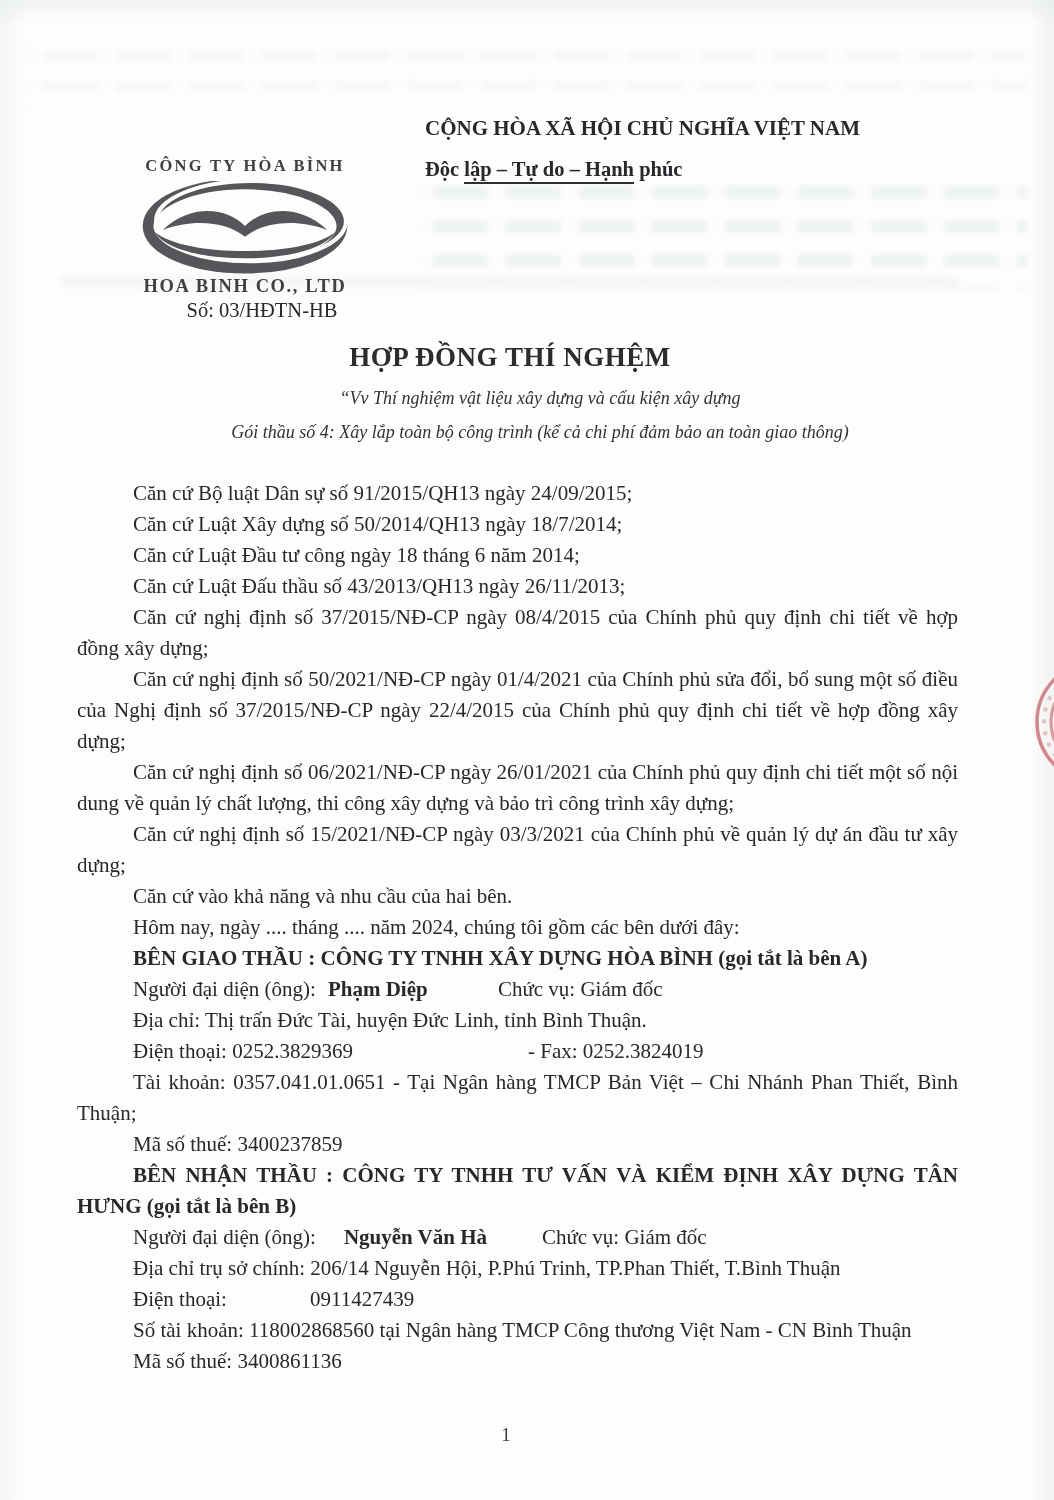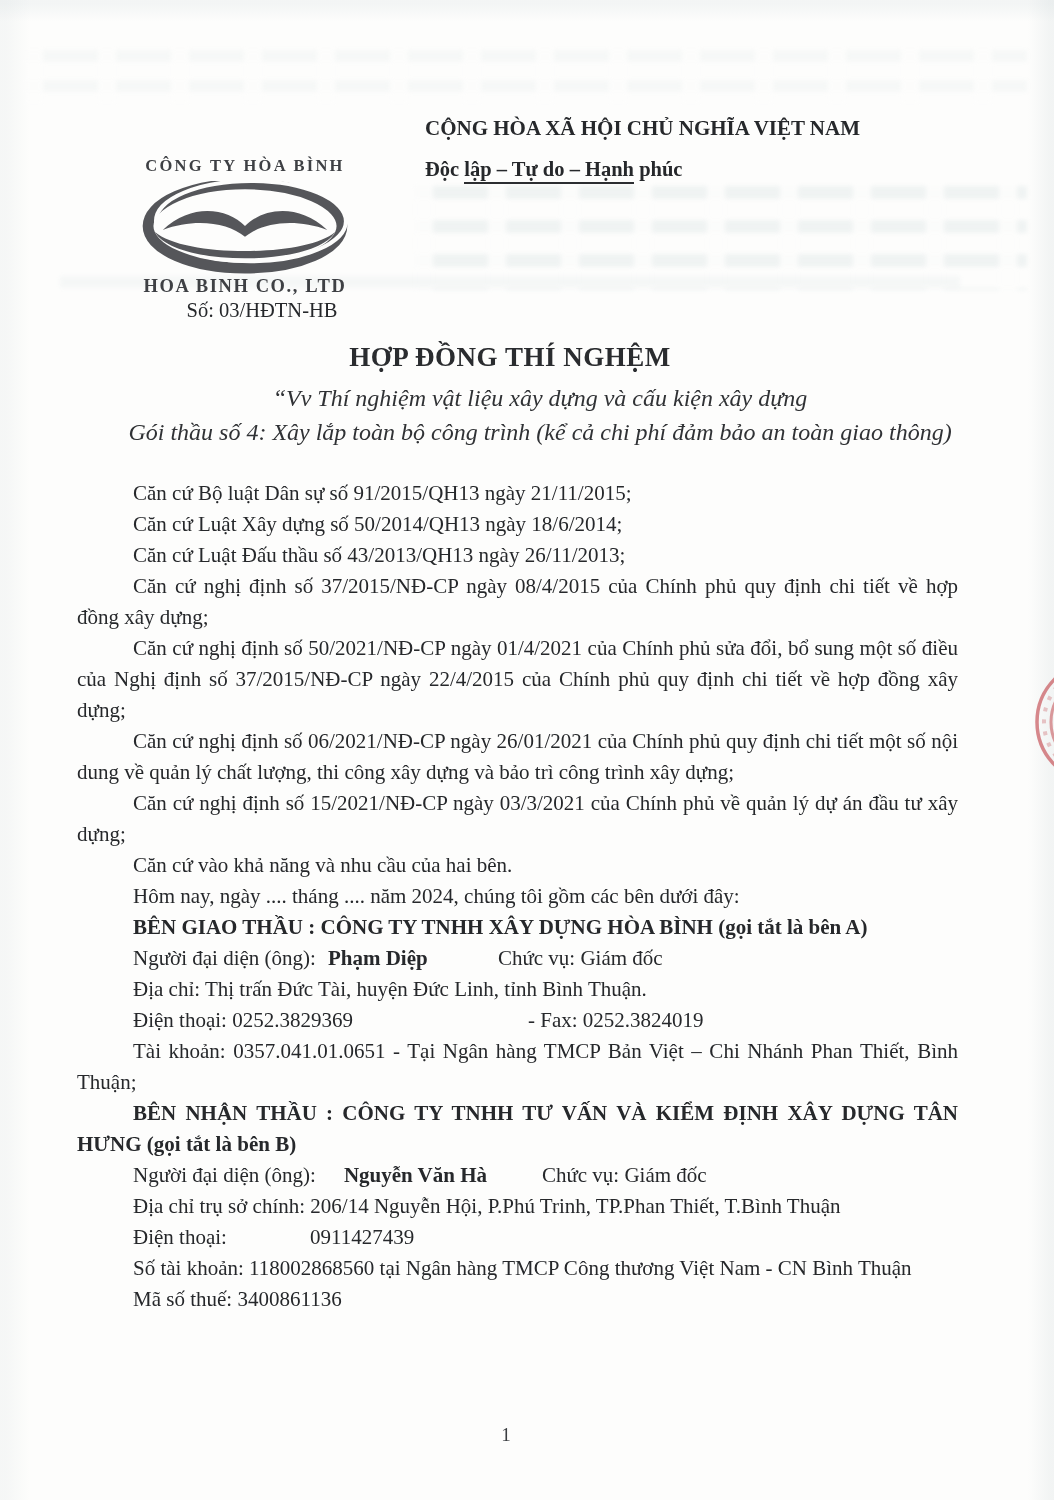--- a/index.html
+++ b/index.html
@@ -34,21 +34,21 @@
   .doc-number{font-size:20.5px;margin-top:2px;padding-left:34px;white-space:nowrap;}
 
   .nat-header{position:absolute;left:425px;top:116px;width:545px;text-align:left;}
   .nat1{font-size:21px;font-weight:bold;white-space:nowrap;}
   .nat2{font-size:20.5px;font-weight:bold;margin-top:17px;white-space:nowrap;}
   .nat2 .ul{display:inline-block;border-bottom:2px solid #2c2e31;padding-bottom:1px;line-height:1.05;}
 
   .doc-title{position:absolute;top:324px;left:60px;width:900px;text-align:center;
     font-size:27px;font-weight:bold;letter-spacing:.5px;color:#2a2c2f;}
   .subtitle{position:absolute;top:381px;left:90px;width:900px;text-align:center;
-    font-style:italic;font-size:24px;line-height:34px;color:#303235;}
+    font-style:italic;font-size:18px;line-height:34px;color:#303235;}
 
   .body-text{position:absolute;left:77px;top:478px;width:881px;}
   .para{margin:0;text-indent:56px;line-height:31px;font-size:21px;text-align:justify;}
   .bold{font-weight:bold;}
   .nojust{text-align:left;}
   .rep-name-a{display:inline-block;font-weight:bold;width:170px;margin-left:12px;text-indent:0;}
   .rep-name-b{display:inline-block;font-weight:bold;width:198px;margin-left:28px;text-indent:0;}
   .phone-a{display:inline-block;width:395px;text-indent:0;}
   .phone-label-b{display:inline-block;width:177px;text-indent:0;}
 
@@ -85,35 +85,37 @@
 </header>
 
 <h1 class="doc-title">HỢP ĐỒNG THÍ NGHỆM</h1>
 
 <div class="subtitle">
   <div>“Vv Thí nghiệm vật liệu xây dựng và cấu kiện xây dựng</div>
   <div>Gói thầu số 4: Xây lắp toàn bộ công trình (kể cả chi phí đảm bảo an toàn giao thông)</div>
 </div>
 
 <main class="body-text">
-  <p class="para">Căn cứ Bộ luật Dân sự số 91/2015/QH13 ngày 21/11/2015;</p>
-  <p class="para">Căn cứ Luật Xây dựng số 50/2014/QH13 ngày 18/6/2014;</p>
+  <p class="para">Căn cứ Bộ luật Dân sự số 91/2015/QH13 ngày 24/09/2015;</p>
+  <p class="para">Căn cứ Luật Xây dựng số 50/2014/QH13 ngày 18/7/2014;</p>
+  <p class="para">Căn cứ Luật Đầu tư công ngày 18 tháng 6 năm 2014;</p>
   <p class="para">Căn cứ Luật Đấu thầu số 43/2013/QH13 ngày 26/11/2013;</p>
   <p class="para">Căn cứ nghị định số 37/2015/NĐ-CP ngày 08/4/2015 của Chính phủ quy định chi tiết về hợp đồng xây dựng;</p>
   <p class="para">Căn cứ nghị định số 50/2021/NĐ-CP ngày 01/4/2021 của Chính phủ sửa đổi, bổ sung một số điều của Nghị định số 37/2015/NĐ-CP ngày 22/4/2015 của Chính phủ quy định chi tiết về hợp đồng xây dựng;</p>
   <p class="para">Căn cứ nghị định số 06/2021/NĐ-CP ngày 26/01/2021 của Chính phủ quy định chi tiết một số nội dung về quản lý chất lượng, thi công xây dựng và bảo trì công trình xây dựng;</p>
   <p class="para">Căn cứ nghị định số 15/2021/NĐ-CP ngày 03/3/2021 của Chính phủ về quản lý dự án đầu tư xây dựng;</p>
   <p class="para">Căn cứ vào khả năng và nhu cầu của hai bên.</p>
   <p class="para">Hôm nay, ngày .... tháng .... năm 2024, chúng tôi gồm các bên dưới đây:</p>
 
   <p class="para bold">BÊN GIAO THẦU : CÔNG TY TNHH XÂY DỰNG HÒA BÌNH (gọi tắt là bên A)</p>
   <p class="para nojust"><span>Người đại diện  (ông):</span><span class="rep-name-a">Phạm Diệp</span><span>Chức vụ: Giám đốc</span></p>
   <p class="para nojust">Địa chỉ: Thị trấn Đức Tài, huyện Đức Linh, tỉnh Bình Thuận.</p>
   <p class="para nojust"><span class="phone-a">Điện thoại: 0252.3829369</span><span>- Fax: 0252.3824019</span></p>
   <p class="para">Tài khoản: 0357.041.01.0651 - Tại Ngân hàng TMCP Bản Việt  – Chi Nhánh Phan Thiết, Bình Thuận;</p>
+  <p class="para nojust">Mã số thuế: 3400237859</p>
 
   <p class="para bold">BÊN NHẬN THẦU : CÔNG TY TNHH TƯ VẤN VÀ KIỂM ĐỊNH XÂY DỰNG TÂN HƯNG  (gọi tắt là bên B)</p>
   <p class="para nojust"><span>Người đại diện  (ông):</span><span class="rep-name-b">Nguyễn Văn Hà</span><span>Chức vụ: Giám đốc</span></p>
   <p class="para nojust">Địa chỉ trụ sở chính: 206/14 Nguyễn Hội, P.Phú Trinh, TP.Phan Thiết, T.Bình Thuận</p>
   <p class="para nojust"><span class="phone-label-b">Điện thoại:</span><span>0911427439</span></p>
   <p class="para">Số tài khoản: 118002868560 tại Ngân hàng TMCP Công thương Việt Nam - CN Bình Thuận</p>
   <p class="para nojust">Mã số thuế: 3400861136</p>
 </main>
 
 <footer class="page-number">1</footer>

